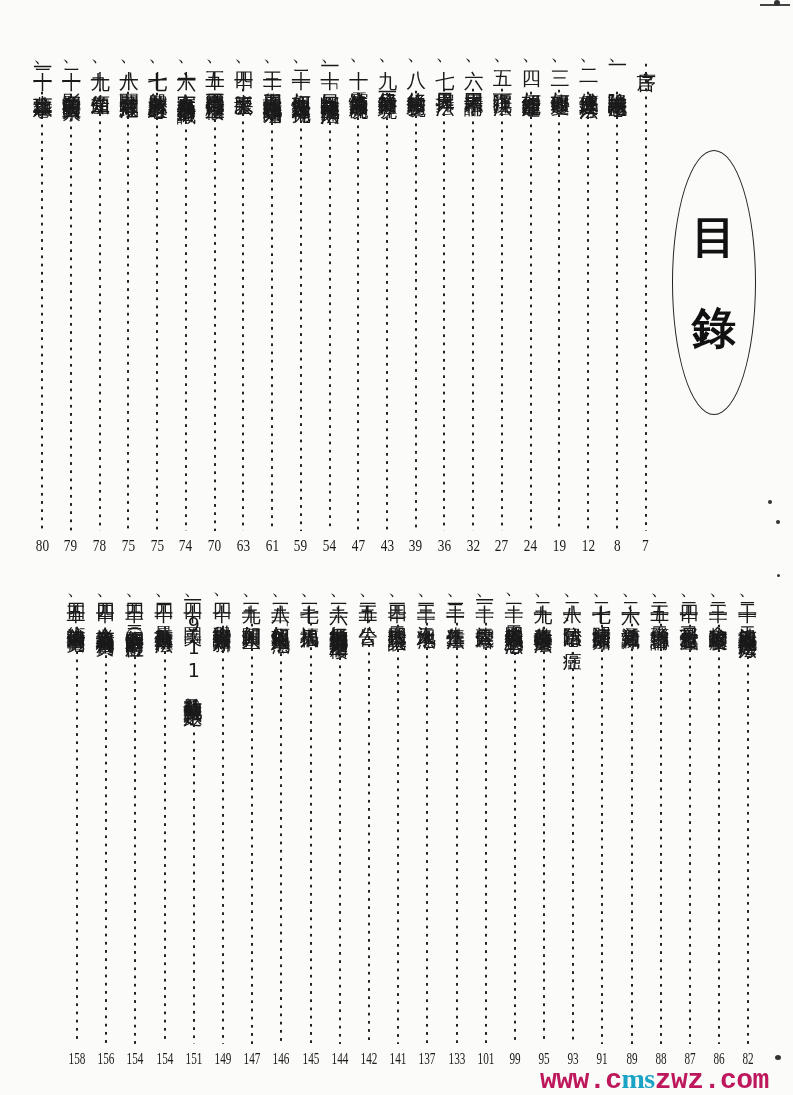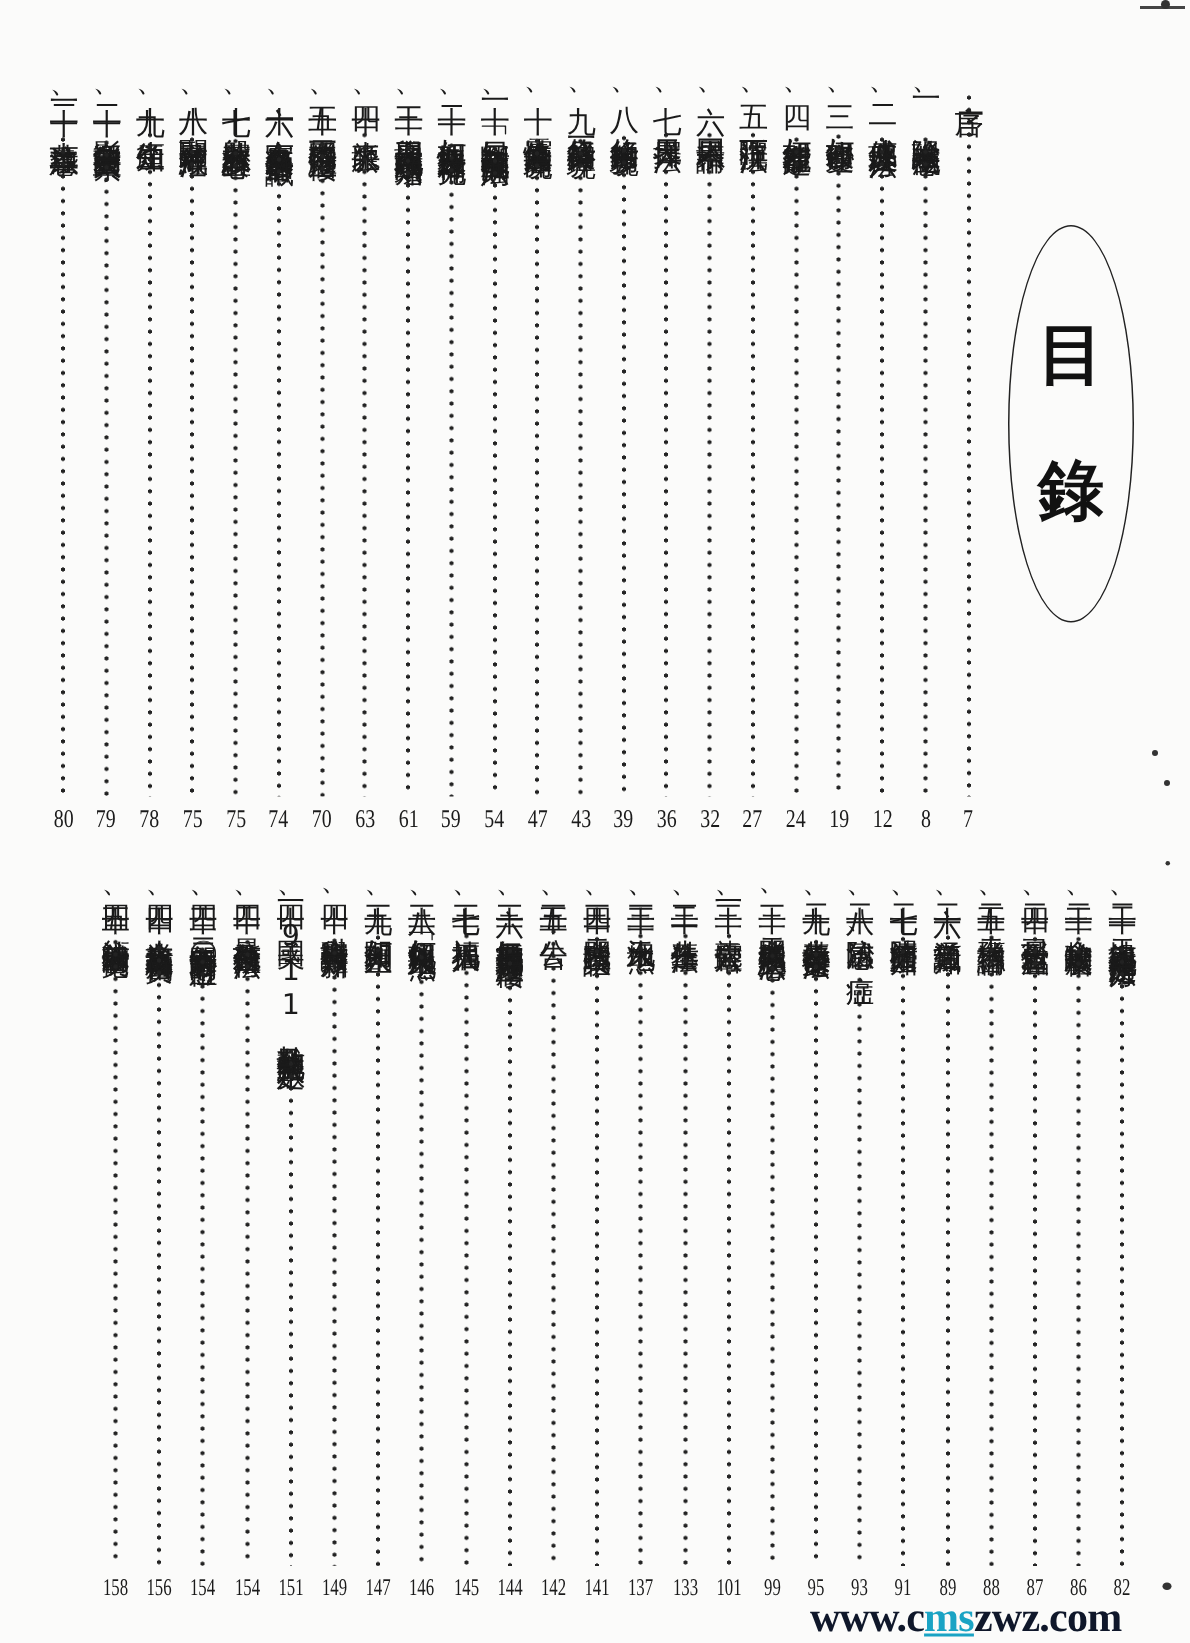--- a/index.html
+++ b/index.html
@@ -18,21 +18,21 @@
           background-image:radial-gradient(circle,#222 1.2px,transparent 1.5px);
           background-size:4px 8.2px;background-repeat:repeat-y;background-position:center top;}
   .epage{font-family:"Liberation Serif",serif;font-size:17px;line-height:18px;height:18px;text-align:center;
          transform:scaleX(0.78);white-space:nowrap;}
   .sec-bottom .epage{font-size:16px;transform:scaleX(0.7);}
   .oval{position:absolute;left:672px;top:150px;width:84px;height:265px;border:1.5px solid #222;border-radius:50%;
         display:flex;flex-direction:column;align-items:center;justify-content:space-around;padding:40px 0;box-sizing:border-box;}
   .oval span{font-family:"DejaVu Serif",serif;font-weight:bold;font-size:44px;line-height:44px;color:#111;}
   .watermark{position:absolute;left:540px;top:1064px;font-family:"Liberation Serif",serif;font-weight:bold;font-size:28px;
              letter-spacing:-0.5px;line-height:30px;}
-  .wm-a{color:#0f172a;} .wm-b{color:#1aa3c4;text-decoration:underline;}
+  .wm-a{color:#be185d;font-family:Liberation Mono, monospace;} .wm-b{color:#1aa3c4;}
   .speck{position:absolute;background:#333;border-radius:50%;}
   .topline{position:absolute;left:760px;top:4px;width:30px;height:2px;background:#444;}
 </style>
 </head>
 <body>
 
 <div class="page">
   <div class="topline"></div>
 
   <div class="oval">

